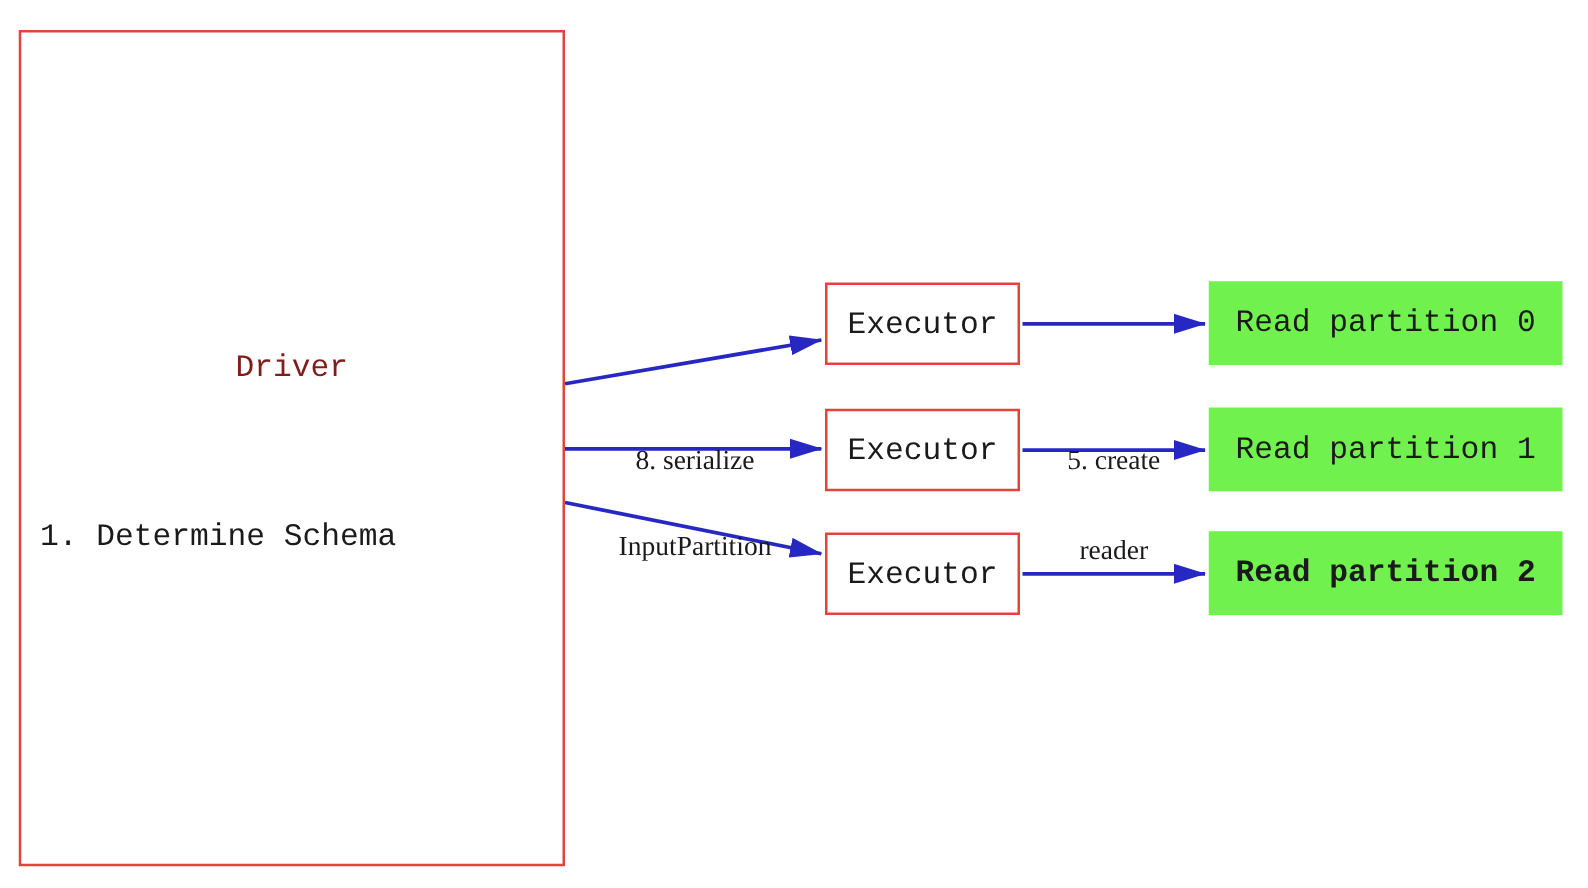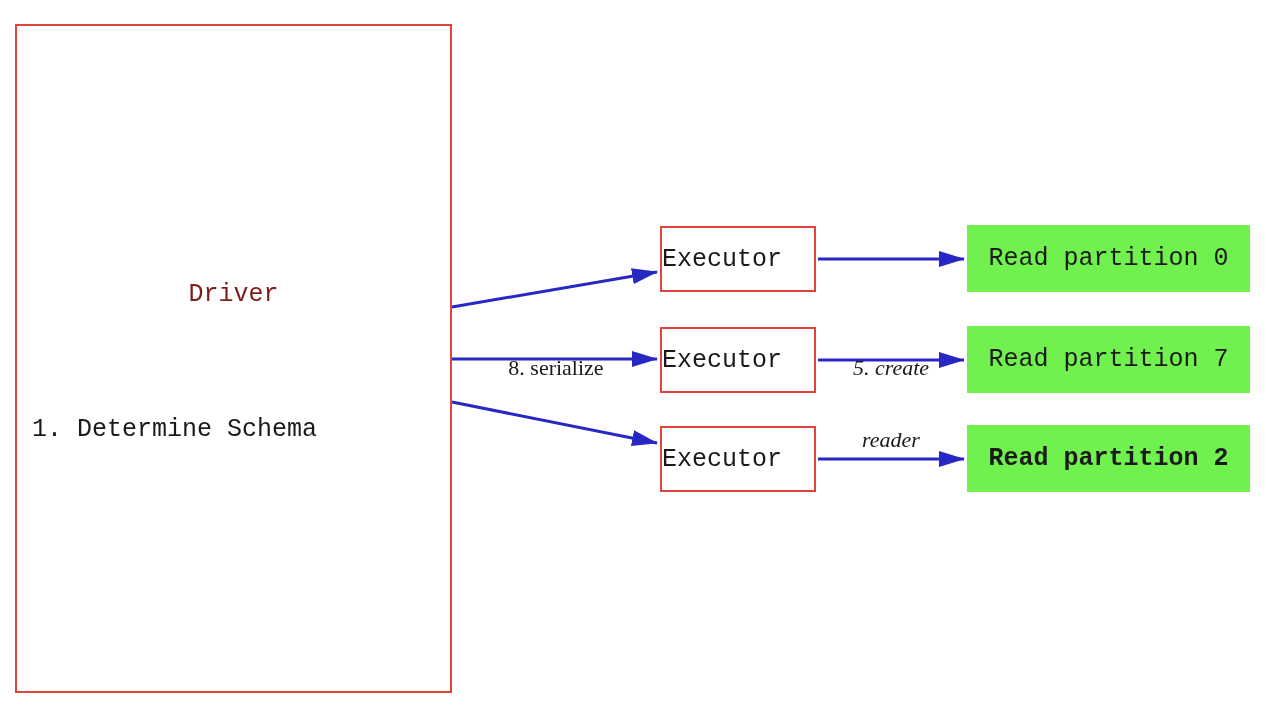--- a/index.html
+++ b/index.html
@@ -57,21 +57,21 @@
   }
   .executor-box {
     position: absolute;
     left: 660px;
     width: 152px;
     height: 62px;
     border: 2px solid #e0443c;
     background: #ffffff;
     display: flex;
     align-items: center;
-    justify-content: flex-start;
+    justify-content: center;
     font-family: "Liberation Mono", monospace;
     font-size: 25px;
     color: #1a1a1a;
     white-space: pre;
   }
   .executor-1 { top: 226px; }
   .executor-2 { top: 327px; }
   .executor-3 { top: 426px; }
   .partition-box {
     position: absolute;
@@ -102,21 +102,20 @@
     left: 466px;
     top: 310px;
     width: 180px;
     line-height: 23px;
   }
   .edge-label-reader {
     left: 811px;
     top: 308px;
     width: 160px;
     line-height: 24px;
-    font-style: italic;
   }
 </style>
 </head>
 <body>
 
 <div class="canvas">
 
   <svg class="arrows-layer" viewBox="0 0 1270 710" xmlns="http://www.w3.org/2000/svg">
     <defs>
       <marker id="ah" viewBox="0 0 26 16" refX="25" refY="8" markerWidth="26" markerHeight="16" markerUnits="userSpaceOnUse" orient="auto">
@@ -146,28 +145,29 @@
     <span>Executor</span>
   </div>
   <div class="executor-box executor-3">
     <span>Executor</span>
   </div>
 
   <div class="partition-box partition-1">
     <span>Read partition 0</span>
   </div>
   <div class="partition-box partition-2">
-    <span>Read partition 7</span>
+    <span>Read partition 1</span>
   </div>
   <div class="partition-box partition-3">
     <span>Read partition 2</span>
   </div>
 
   <div class="edge-label edge-label-serialize">
     <div>8. serialize</div>
+    <div>InputPartition</div>
   </div>
 
   <div class="edge-label edge-label-reader">
     <div>5. create</div>
     <div>reader</div>
   </div>
 
 </div>
 
 </body></html>

